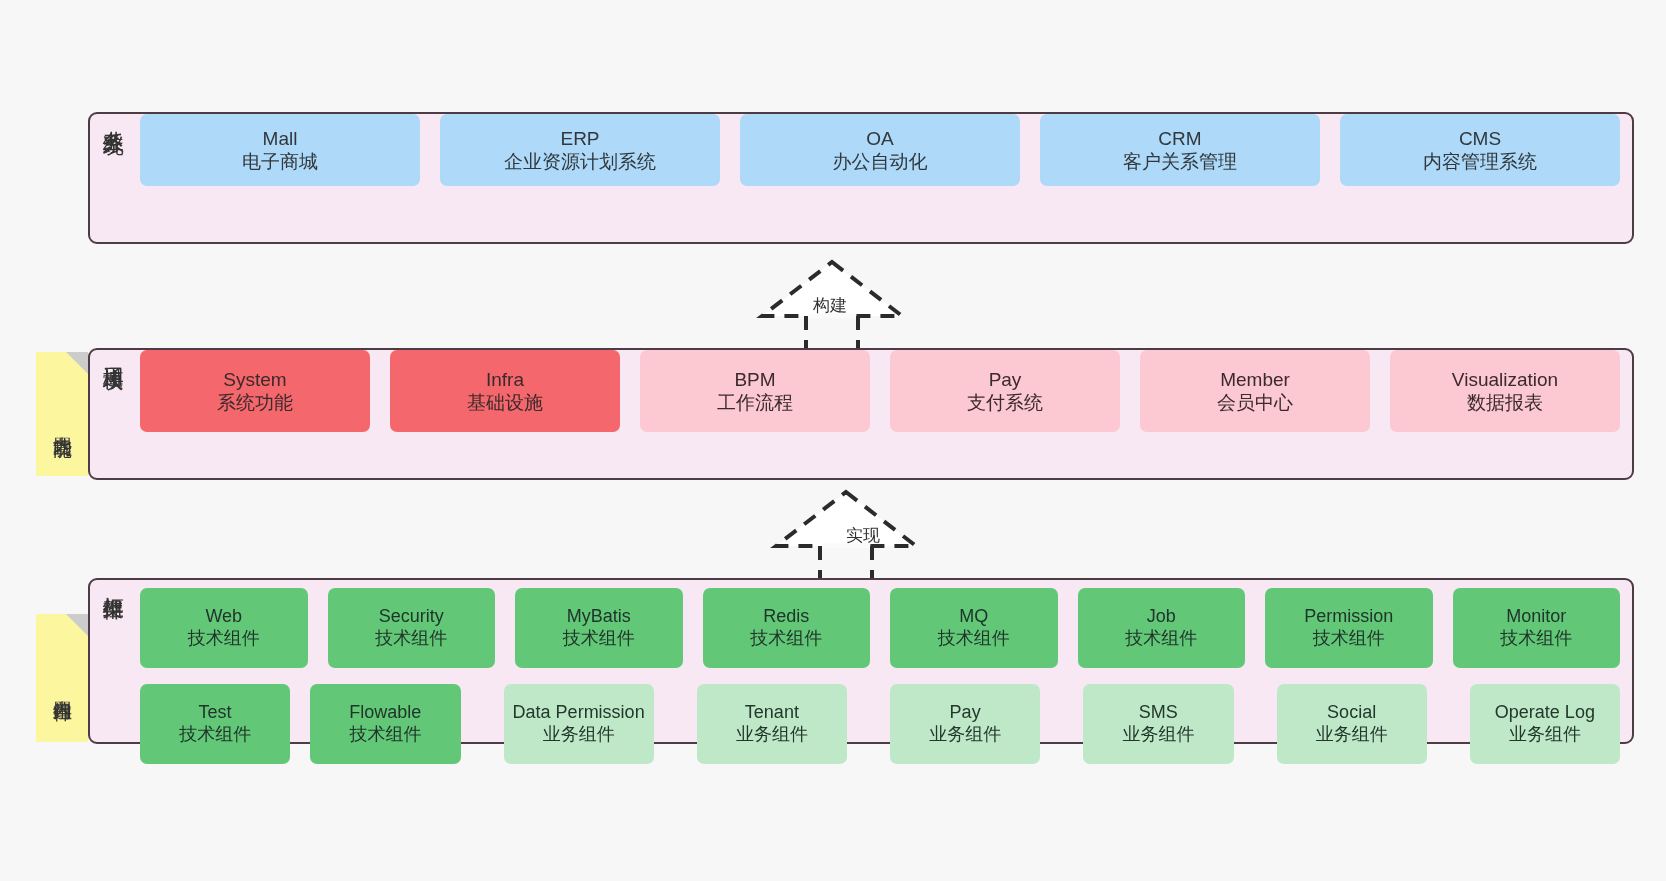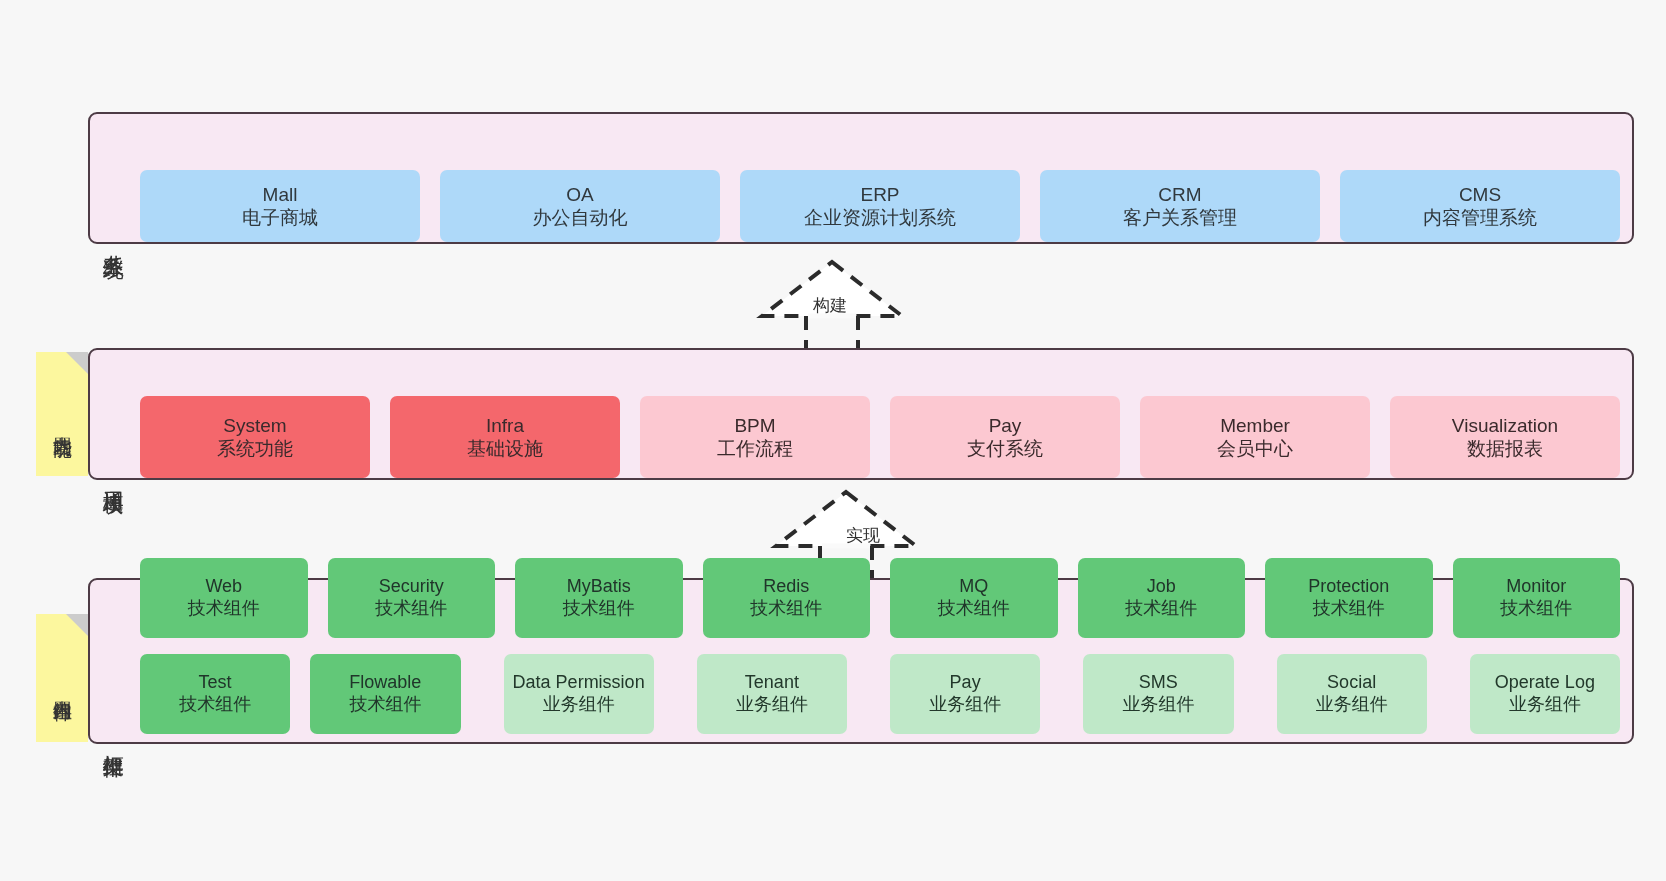--- a/index.html
+++ b/index.html
@@ -14,21 +14,21 @@
   .canvas{position:absolute;left:0;top:0;width:1666px;height:881px;}
 
   
   .layer{
     position:absolute;
     box-sizing:border-box;
     background:#f8e8f3;
     border:2px solid #4d3b45;
     border-radius:9px;
     display:flex;
-    align-items:flex-end;
+    align-items:flex-start;
   }
   .layer-title{
     width:46px;
     flex:0 0 46px;
     display:flex;
     align-items:center;
     justify-content:center;
     font-size:20px;
     line-height:1.08;
     color:#333;
@@ -142,26 +142,26 @@
 
   <div class="layer" id="layer-business">
     <div class="layer-title">业务系统</div>
     <div class="layer-body">
       <div class="row">
         <div class="cell c-blue">
           <span class="t1">Mall</span>
           <span class="t2">电子商城</span>
         </div>
         <div class="cell c-blue">
+          <span class="t1">ERP</span>
+          <span class="t2">企业资源计划系统</span>
+        </div>
+        <div class="cell c-blue">
           <span class="t1">OA</span>
           <span class="t2">办公自动化</span>
-        </div>
-        <div class="cell c-blue">
-          <span class="t1">ERP</span>
-          <span class="t2">企业资源计划系统</span>
         </div>
         <div class="cell c-blue">
           <span class="t1">CRM</span>
           <span class="t2">客户关系管理</span>
         </div>
         <div class="cell c-blue">
           <span class="t1">CMS</span>
           <span class="t2">内容管理系统</span>
         </div>
       </div>
@@ -250,21 +250,21 @@
         </div>
         <div class="cell c-green">
           <span class="t1">MQ</span>
           <span class="t2">技术组件</span>
         </div>
         <div class="cell c-green">
           <span class="t1">Job</span>
           <span class="t2">技术组件</span>
         </div>
         <div class="cell c-green">
-          <span class="t1">Protection</span>
+          <span class="t1">Permission</span>
           <span class="t2">技术组件</span>
         </div>
         <div class="cell c-green">
           <span class="t1">Monitor</span>
           <span class="t2">技术组件</span>
         </div>
       </div>
 
       <div class="row">
         <div class="cell c-green">

